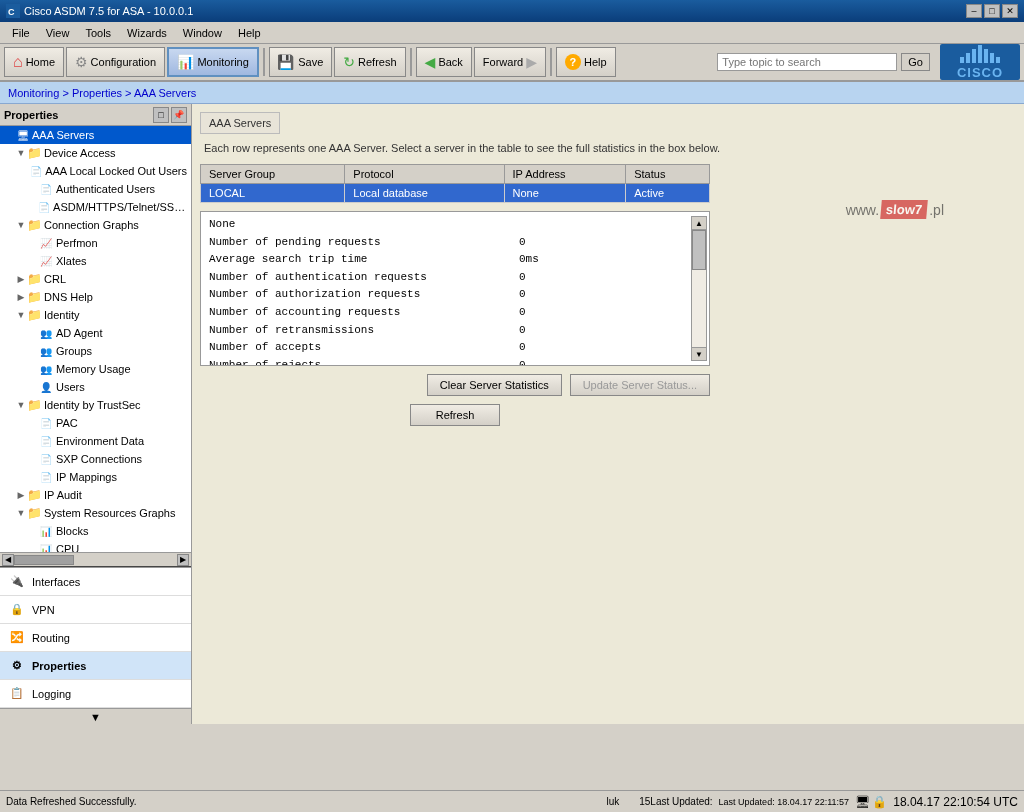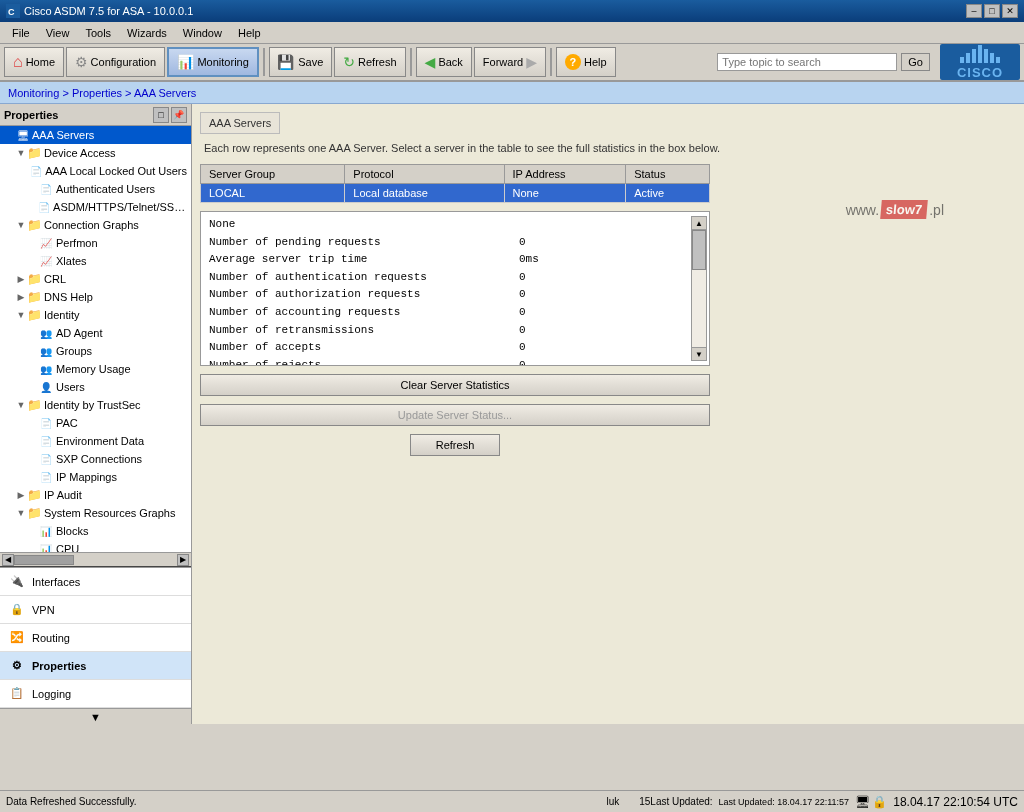--- a/index.html
+++ b/index.html
@@ -61,21 +61,21 @@
     
     #stats-box { border: 1px solid #999; background: white; width: 510px; height: 155px; overflow-y: auto; position: relative; margin-bottom: 8px; }
     #stats-box-inner { padding: 4px 8px; font-size: 11px; font-family: 'Courier New', monospace; line-height: 1.6; }
     .stats-row { display: flex; }
     .stats-label { width: 310px; }
     .stats-value { width: 60px; }
     
     
     .action-btn { background: linear-gradient(to bottom, #f0ece4, #d4d0c8); border: 1px solid #888; padding: 4px 12px; font-size: 11px; cursor: pointer; min-width: 90px; }
     .action-btn.disabled { color: #999; cursor: default; }
-    .btn-row { display: flex; gap: 8px; margin-bottom: 6px; justify-content: flex-end; width: 510px; flex-direction: column; }
+    .btn-row { display: flex; gap: 8px; margin-bottom: 6px; justify-content: flex-end; width: 510px; }
     .btn-row2 { display: flex; gap: 8px; margin-top: 8px; justify-content: center; width: 510px; }
     
     
     #watermark { position: absolute; right: 120px; top: 220px; opacity: 0.7; font-size: 13px; color: #333; display: flex; align-items: center; gap: 2px; }
     
     
     #statusbar { position: absolute; bottom: 0; left: 0; right: 0; height: 22px; background: #d4d0c8; border-top: 1px solid #999; display: flex; align-items: center; justify-content: space-between; padding: 0 4px; font-size: 10px; }
     #statusbar-left { flex: 1; }
     #statusbar-center { display: flex; gap: 16px; }
     #statusbar-right { display: flex; align-items: center; gap: 4px; }
@@ -397,21 +397,21 @@
         <div id="stats-box-inner">
 
         <div class="stats-row">
               <span class="stats-value">None</span>
             </div>
             <div class="stats-row">
               <span class="stats-label">Number of pending requests</span>
               <span class="stats-value">0</span>
             </div>
             <div class="stats-row">
-              <span class="stats-label">Average server trip time</span>
+              <span class="stats-label">Average search trip time</span>
               <span class="stats-value">0ms</span>
             </div>
             <div class="stats-row">
               <span class="stats-label">Number of authentication requests</span>
               <span class="stats-value">0</span>
             </div>
             <div class="stats-row">
               <span class="stats-label">Number of authorization requests</span>
               <span class="stats-value">0</span>
             </div>

